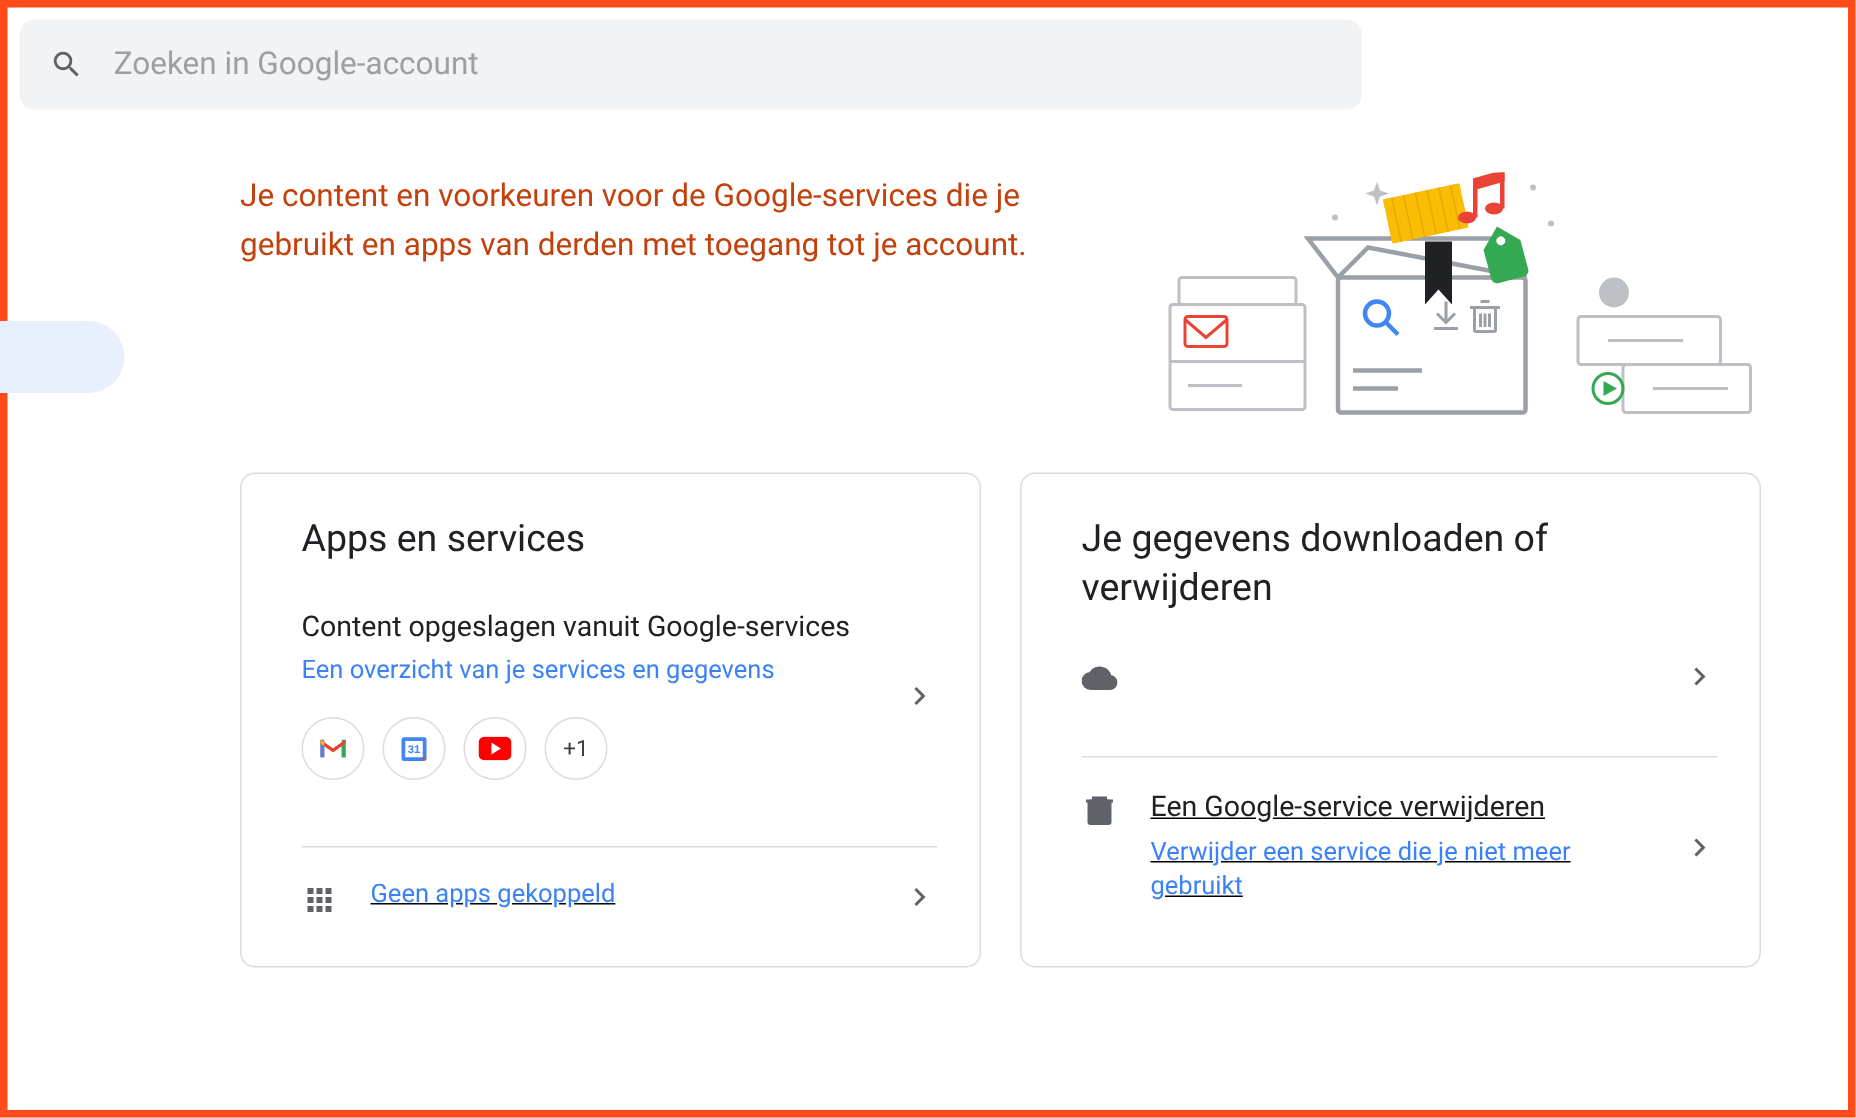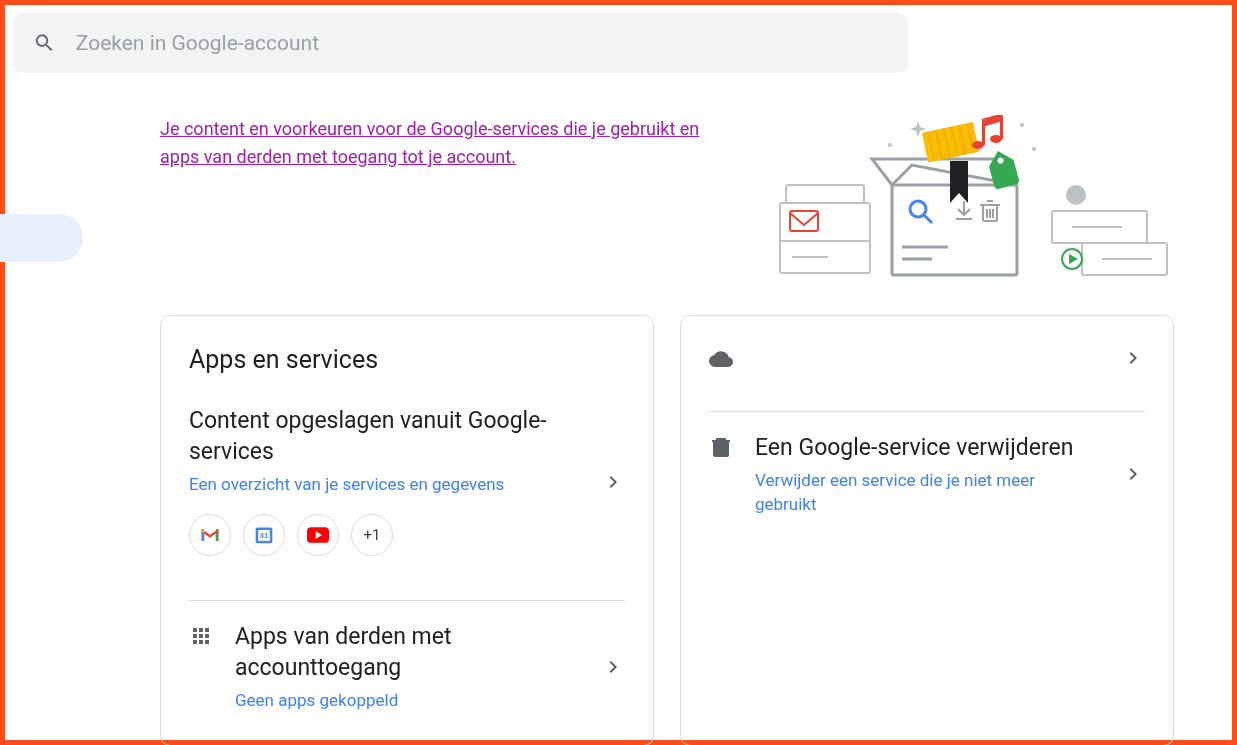--- a/index.html
+++ b/index.html
@@ -58,66 +58,65 @@
   }
   .header-text { max-width: 560px; }
   .header-text h1 {
     font-size: 35px;
     font-weight: 400;
     color: #202124;
     line-height: 1.3;
     margin-bottom: 18px;
   }
   .header-text p {
-    font-size: 18px;
-    color: #a21caf;
+    font-size: 21px;
+    color: #c2410c;
     line-height: 1.55;
-    text-decoration: underline;
   }
   .hero { flex: none; width: 400px; height: 170px; position: relative; }
 
   
   .cards {
     position: absolute;
     top: 310px;
     left: 155px;
     right: 58px;
     display: flex;
     gap: 26px;
   }
   .card {
     flex: 1;
     border: 1px solid #dadce0;
     border-radius: 10px;
-    padding: 28px 28px 10px 28px;
+    padding: 28px 28px 10px 40px;
   }
   .card h2 {
     font-size: 25px;
     font-weight: 400;
     color: #202124;
     margin-bottom: 28px;
     line-height: 1.3;
   }
   .row {
     display: flex;
     align-items: flex-start;
     gap: 22px;
     padding: 0 0 20px 0;
     margin-bottom: 20px;
     position: relative;
   }
   .row.divider { border-top: 1px solid #dadce0; padding-top: 20px; }
-  .row.last { margin-bottom: 0; padding-bottom: 22px; }
+  .row.last { margin-bottom: 0; padding-bottom: 22px; text-decoration: underline; }
   .row .lead-icon {
     width: 24px; height: 24px; flex: none; margin-top: 3px;
     fill: #5f6368; color: #5f6368;
   }
   .row .body { flex: 1; }
   .row .body .t {
-    font-size: 23px;
+    font-size: 19px;
     color: #202124;
     line-height: 1.35;
     margin-bottom: 6px;
   }
   .row .body .s {
     font-size: 17px;
     color: #3b82f6;
     line-height: 1.4;
   }
   .row .chev {
@@ -285,30 +284,30 @@
         <svg class="chev" viewBox="0 0 24 24">
             <path d="M8.59 16.59 13.17 12 8.59 7.41 10 6l6 6-6 6z"></path>
           </svg>
       </div>
 
       <div class="row divider last">
         <svg class="lead-icon" viewBox="0 0 24 24">
             <path d="M4 4h4v4H4zM10 4h4v4h-4zM16 4h4v4h-4zM4 10h4v4H4zM10 10h4v4h-4zM16 10h4v4h-4zM4 16h4v4H4zM10 16h4v4h-4zM16 16h4v4h-4z"></path>
           </svg>
         <div class="body">
-          <div class="t">Apps van derden met accounttoegang</div>
           <div class="s">Geen apps gekoppeld</div>
         </div>
         <svg class="chev" viewBox="0 0 24 24">
             <path d="M8.59 16.59 13.17 12 8.59 7.41 10 6l6 6-6 6z"></path>
           </svg>
       </div>
     </div>
 
     <div class="card">
+      <h2>Je gegevens downloaden of verwijderen</h2>
 
       <div class="row">
         <svg class="lead-icon" viewBox="0 0 24 24" fill="none" stroke="#5f6368" stroke-width="2">
           <path d="M6 19a5 5 0 0 1 0-10 7 7 0 0 1 13 2 4 4 0 0 1 0 8H6z"></path>
           <path d="M12 10v6"></path>
             <path d="M9 13l3 3 3-3"></path>
         </svg>
         <div class="body">
         </div>
         <svg class="chev" viewBox="0 0 24 24">

